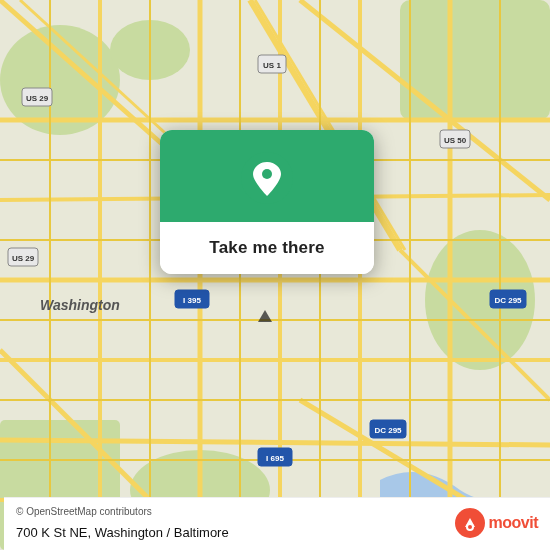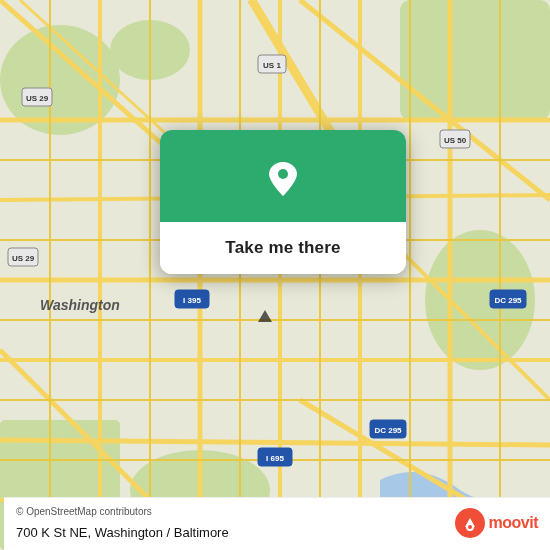--- a/index.html
+++ b/index.html
@@ -24,21 +24,21 @@
       width: 100%;
       height: 100%;
       position: absolute;
       top: 0; left: 0;
     }
 
     .popup-card {
       position: absolute;
       top: 130px;
       left: 160px;
-      width: 246px;
+      width: 214px;
       background: white;
       border-radius: 12px;
       box-shadow: 0 4px 20px rgba(0,0,0,0.35);
       display: flex;
       flex-direction: column;
       align-items: center;
       overflow: hidden;
       z-index: 10;
     }
 

